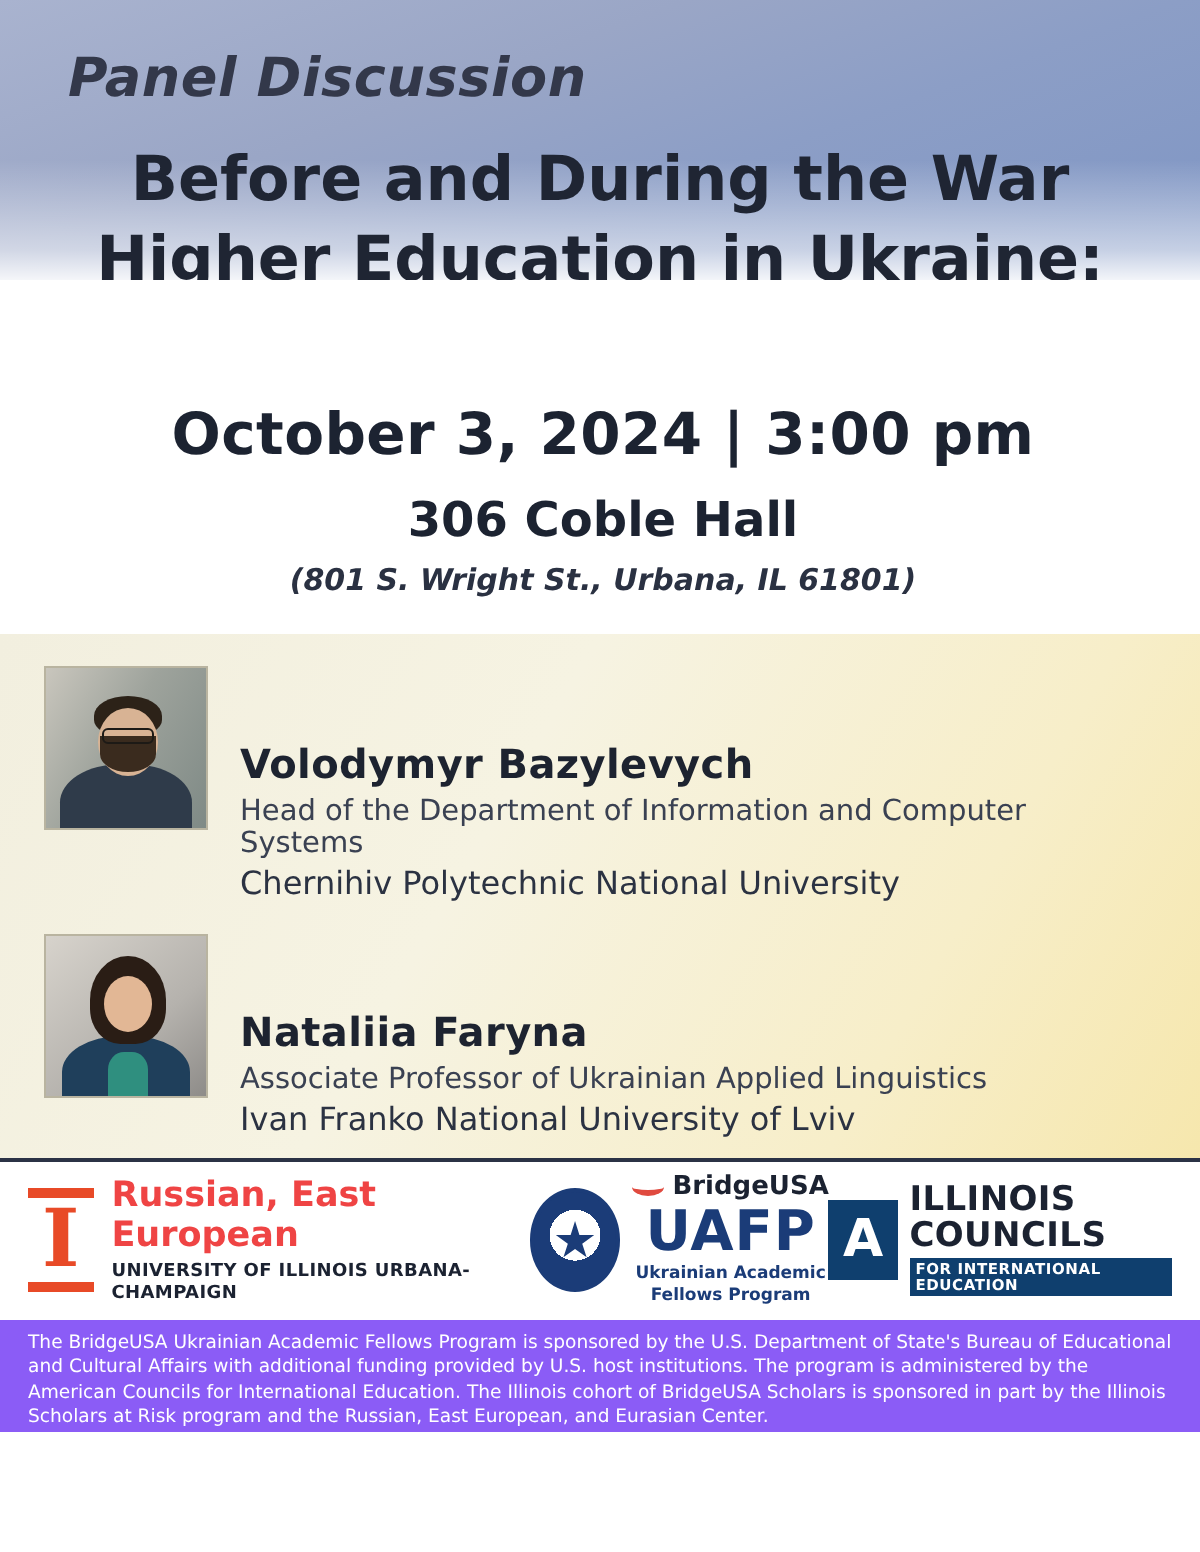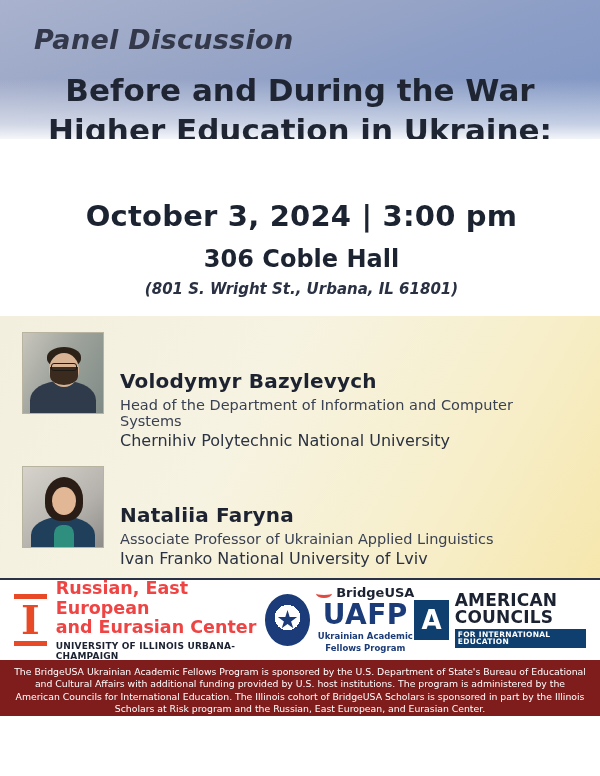--- a/index.html
+++ b/index.html
@@ -261,25 +261,24 @@
   .ac-text { line-height: 1.02; }
   .ac-l1 { font-size: 17px; font-weight: bold; color: #1b2231; letter-spacing: 0.2px; }
   .ac-l2 { font-size: 17px; font-weight: bold; color: #1b2231; letter-spacing: 0.2px; }
   .ac-l3 {
     font-size: 7.5px; font-weight: bold; color: #ffffff;
     background: #0f3f6e; padding: 2px 3px; margin-top: 2px; letter-spacing: 0.3px;
   }
 
   
   .footer {
-    background: #7f1d1d;
+    background: #8b5cf6;
     color: #ffffff;
     font-size: 9.3px;
     line-height: 1.32;
-    text-align: center;
     padding: 6px 14px 8px 14px;
     height: 56px;
   }
 </style>
 </head>
 <body>
 
 <div class="poster">
 
   <div class="header">
@@ -331,41 +330,40 @@
 
 
   </div>
 
   <div class="logos">
 
     <div class="logo-group">
       <div class="block-i">I</div>
       <div class="reeec-text">
         <div class="reeec-line1">Russian, East European</div>
-        <div class="reeec-line2">and Eurasian Center</div>
         <div class="reeec-sub">UNIVERSITY OF ILLINOIS URBANA-CHAMPAIGN</div>
       </div>
     </div>
 
     <div class="state-seal"></div>
 
     <div class="uafp">
       <div class="bridge-row">
         <span class="bridge-swoosh"></span>
         <span>BridgeUSA</span>
       </div>
       <div class="uafp-big">UAFP</div>
       <div class="uafp-sub" style="white-space:pre-line">Ukrainian Academic
 Fellows Program</div>
     </div>
 
     <div class="ac">
       <div class="ac-mark">A</div>
       <div class="ac-text">
-        <div class="ac-l1">AMERICAN</div>
+        <div class="ac-l1">ILLINOIS</div>
         <div class="ac-l2">COUNCILS</div>
         <div class="ac-l3">FOR INTERNATIONAL EDUCATION</div>
       </div>
     </div>
 
   </div>
 
   <div class="footer">The BridgeUSA Ukrainian Academic Fellows Program is sponsored by the U.S. Department of State's Bureau of Educational and Cultural Affairs with additional funding provided by U.S. host institutions. The program is administered by the American Councils for International Education. The Illinois cohort of BridgeUSA Scholars is sponsored in part by the Illinois Scholars at Risk program and the Russian, East European, and Eurasian Center.</div>
 
 </div>

